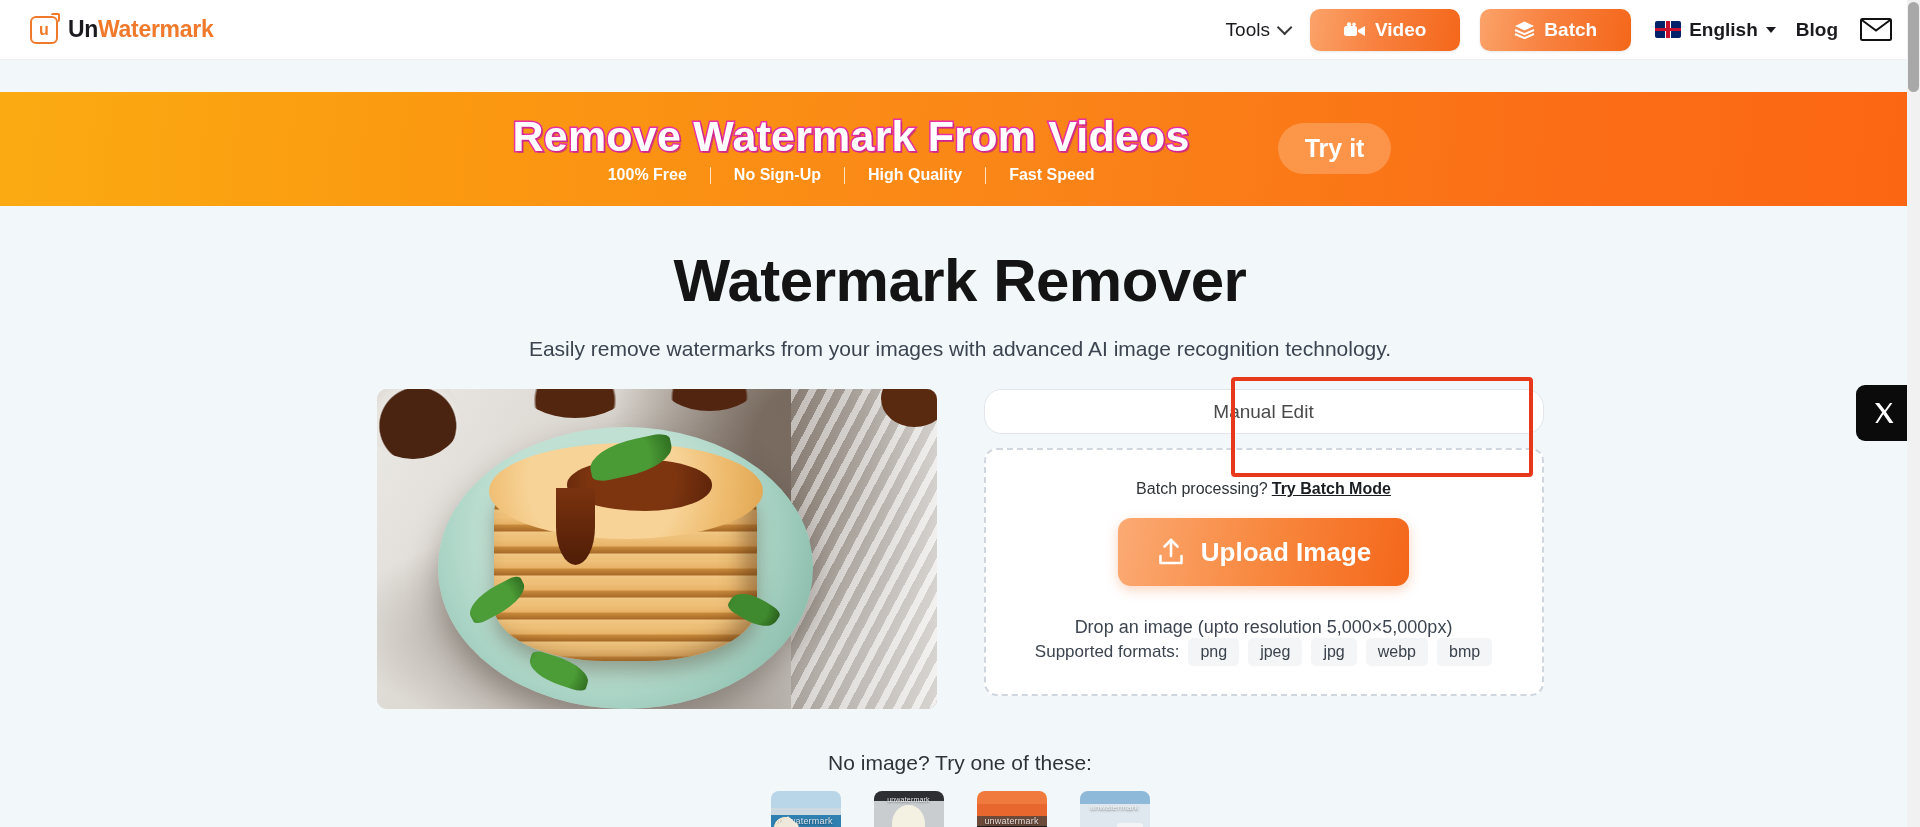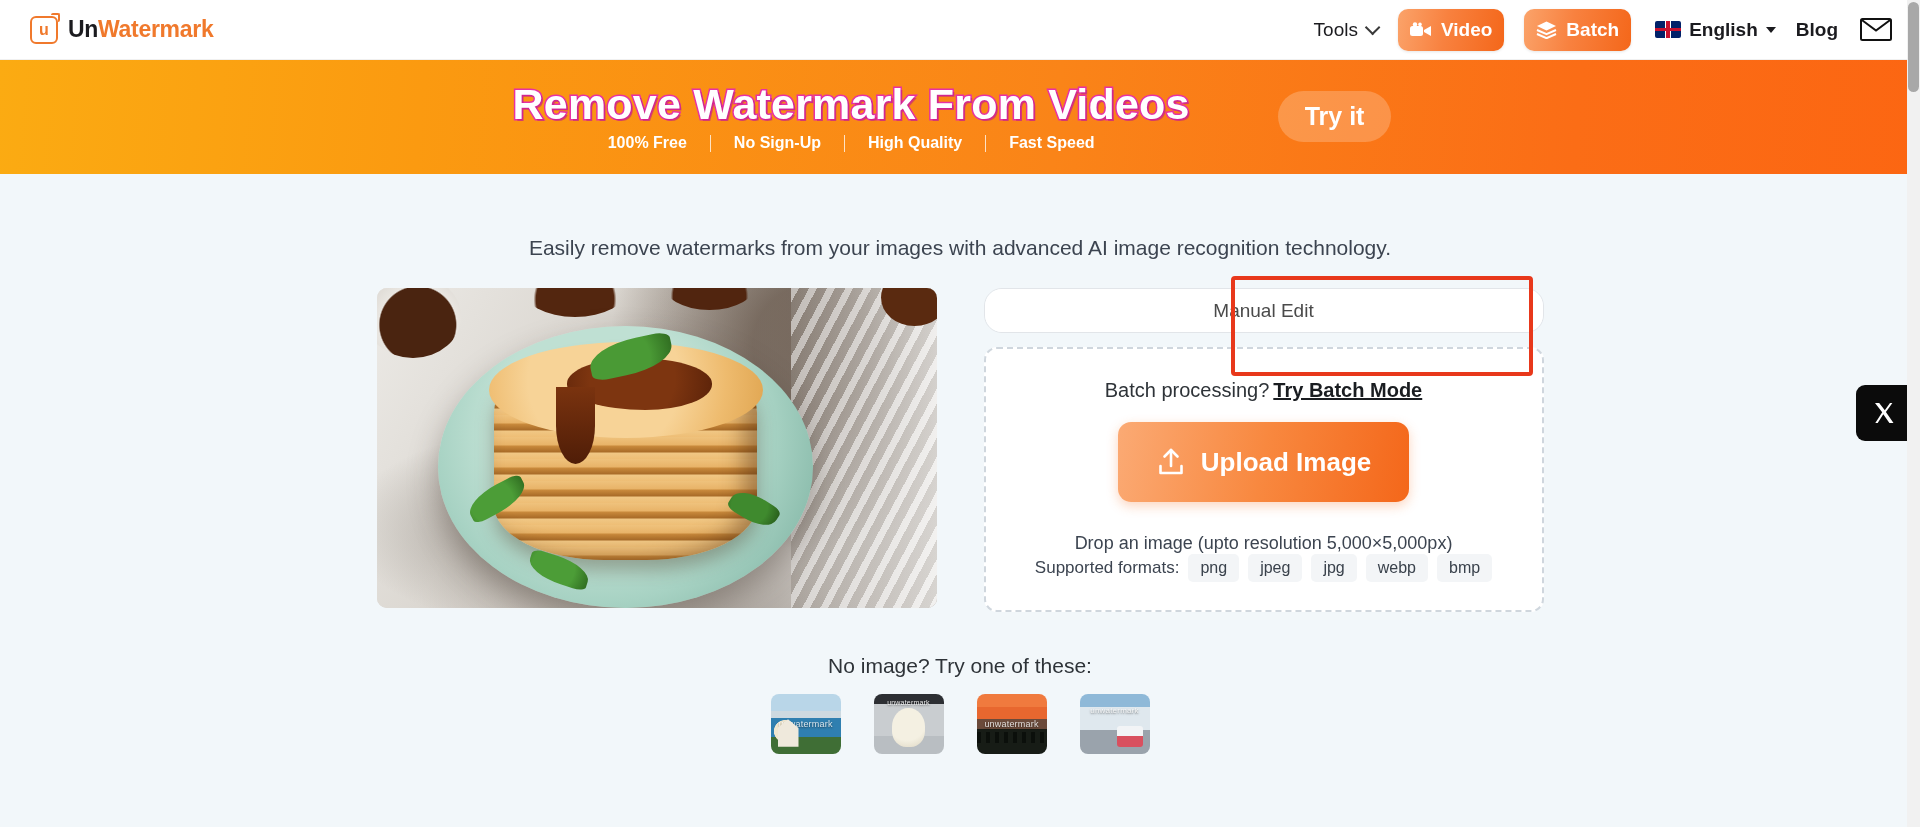--- a/index.html
+++ b/index.html
@@ -86,21 +86,21 @@
     width: 11px; height: 11px;
     border-right: 2px solid #3a3a3a;
     border-bottom: 2px solid #3a3a3a;
     transform: rotate(45deg) translateY(-3px);
   }
   .btn-pill {
     display: flex;
     align-items: center;
     gap: 9px;
     height: 42px;
-    padding: 0 12px;
+    padding: 0 34px;
     border-radius: 10px;
     color: #fff;
     font-size: 19px;
     font-weight: 700;
     cursor: pointer;
     border: none;
     background: linear-gradient(100deg, #fba36a 0%, #f8813f 45%, #f4671a 100%);
     box-shadow: 0 1px 3px rgba(0,0,0,.10);
     white-space: nowrap;
   }
@@ -154,20 +154,21 @@
 
   
   .banner {
     position: relative;
     height: 114px;
     background: linear-gradient(95deg, #fbab12 0%, #fb9a10 22%, #fa8418 55%, #fb6d16 82%, #fc6612 100%);
     display: flex;
     align-items: center;
     justify-content: center;
     overflow: hidden;
+    margin-top: 32px;
   }
   .banner-inner {
     display: flex;
     align-items: center;
     gap: 88px;
     transform: translateX(-8px);
   }
   .banner-texts { text-align: center; }
   .banner-title {
     font-size: 43px;
@@ -384,36 +385,36 @@
     margin-top: 14px;
     border: 2px dashed #cfd6dd;
     border-radius: 13px;
     background: #fff;
     padding: 30px 0 28px;
     display: flex;
     flex-direction: column;
     align-items: center;
   }
   .batch-line {
-    font-size: 20px;
+    font-size: 16px;
     color: #2e3338;
   }
   .batch-link {
     font-weight: 700;
     color: #1a1d21;
     text-decoration: underline;
     cursor: pointer;
     margin-left: 4px;
   }
   .upload-btn {
     margin-top: 20px;
     display: flex;
     align-items: center;
     gap: 15px;
-    height: 80px;
+    height: 68px;
     padding: 0 38px;
     border: none;
     border-radius: 13px;
     cursor: pointer;
     color: #fff;
     font-size: 26px;
     font-weight: 700;
     background: linear-gradient(100deg, #fbaa74 0%, #f8883f 50%, #f4671a 100%);
     box-shadow: 0 4px 12px rgba(244,103,26,.28);
     font-family: "Liberation Sans", sans-serif;
@@ -614,20 +615,21 @@
           <span>High Quality</span>
           <i></i>
           <span>Fast Speed</span>
         </div>
       </div>
       <button class="try-it">Try it</button>
     </div>
   </div>
 
   <div class="main">
+    <h1 class="h1">Watermark Remover</h1>
     <div class="sub">Easily remove watermarks from your images with advanced AI image recognition technology.</div>
 
     <div class="work-row">
 
       <div class="preview">
         <div class="pv-bg"></div>
         <div class="pv-shadow"></div>
         <div class="pv-cloth"></div>
         <div class="pv-cup"></div>
         <div class="pv-cup2"></div>

